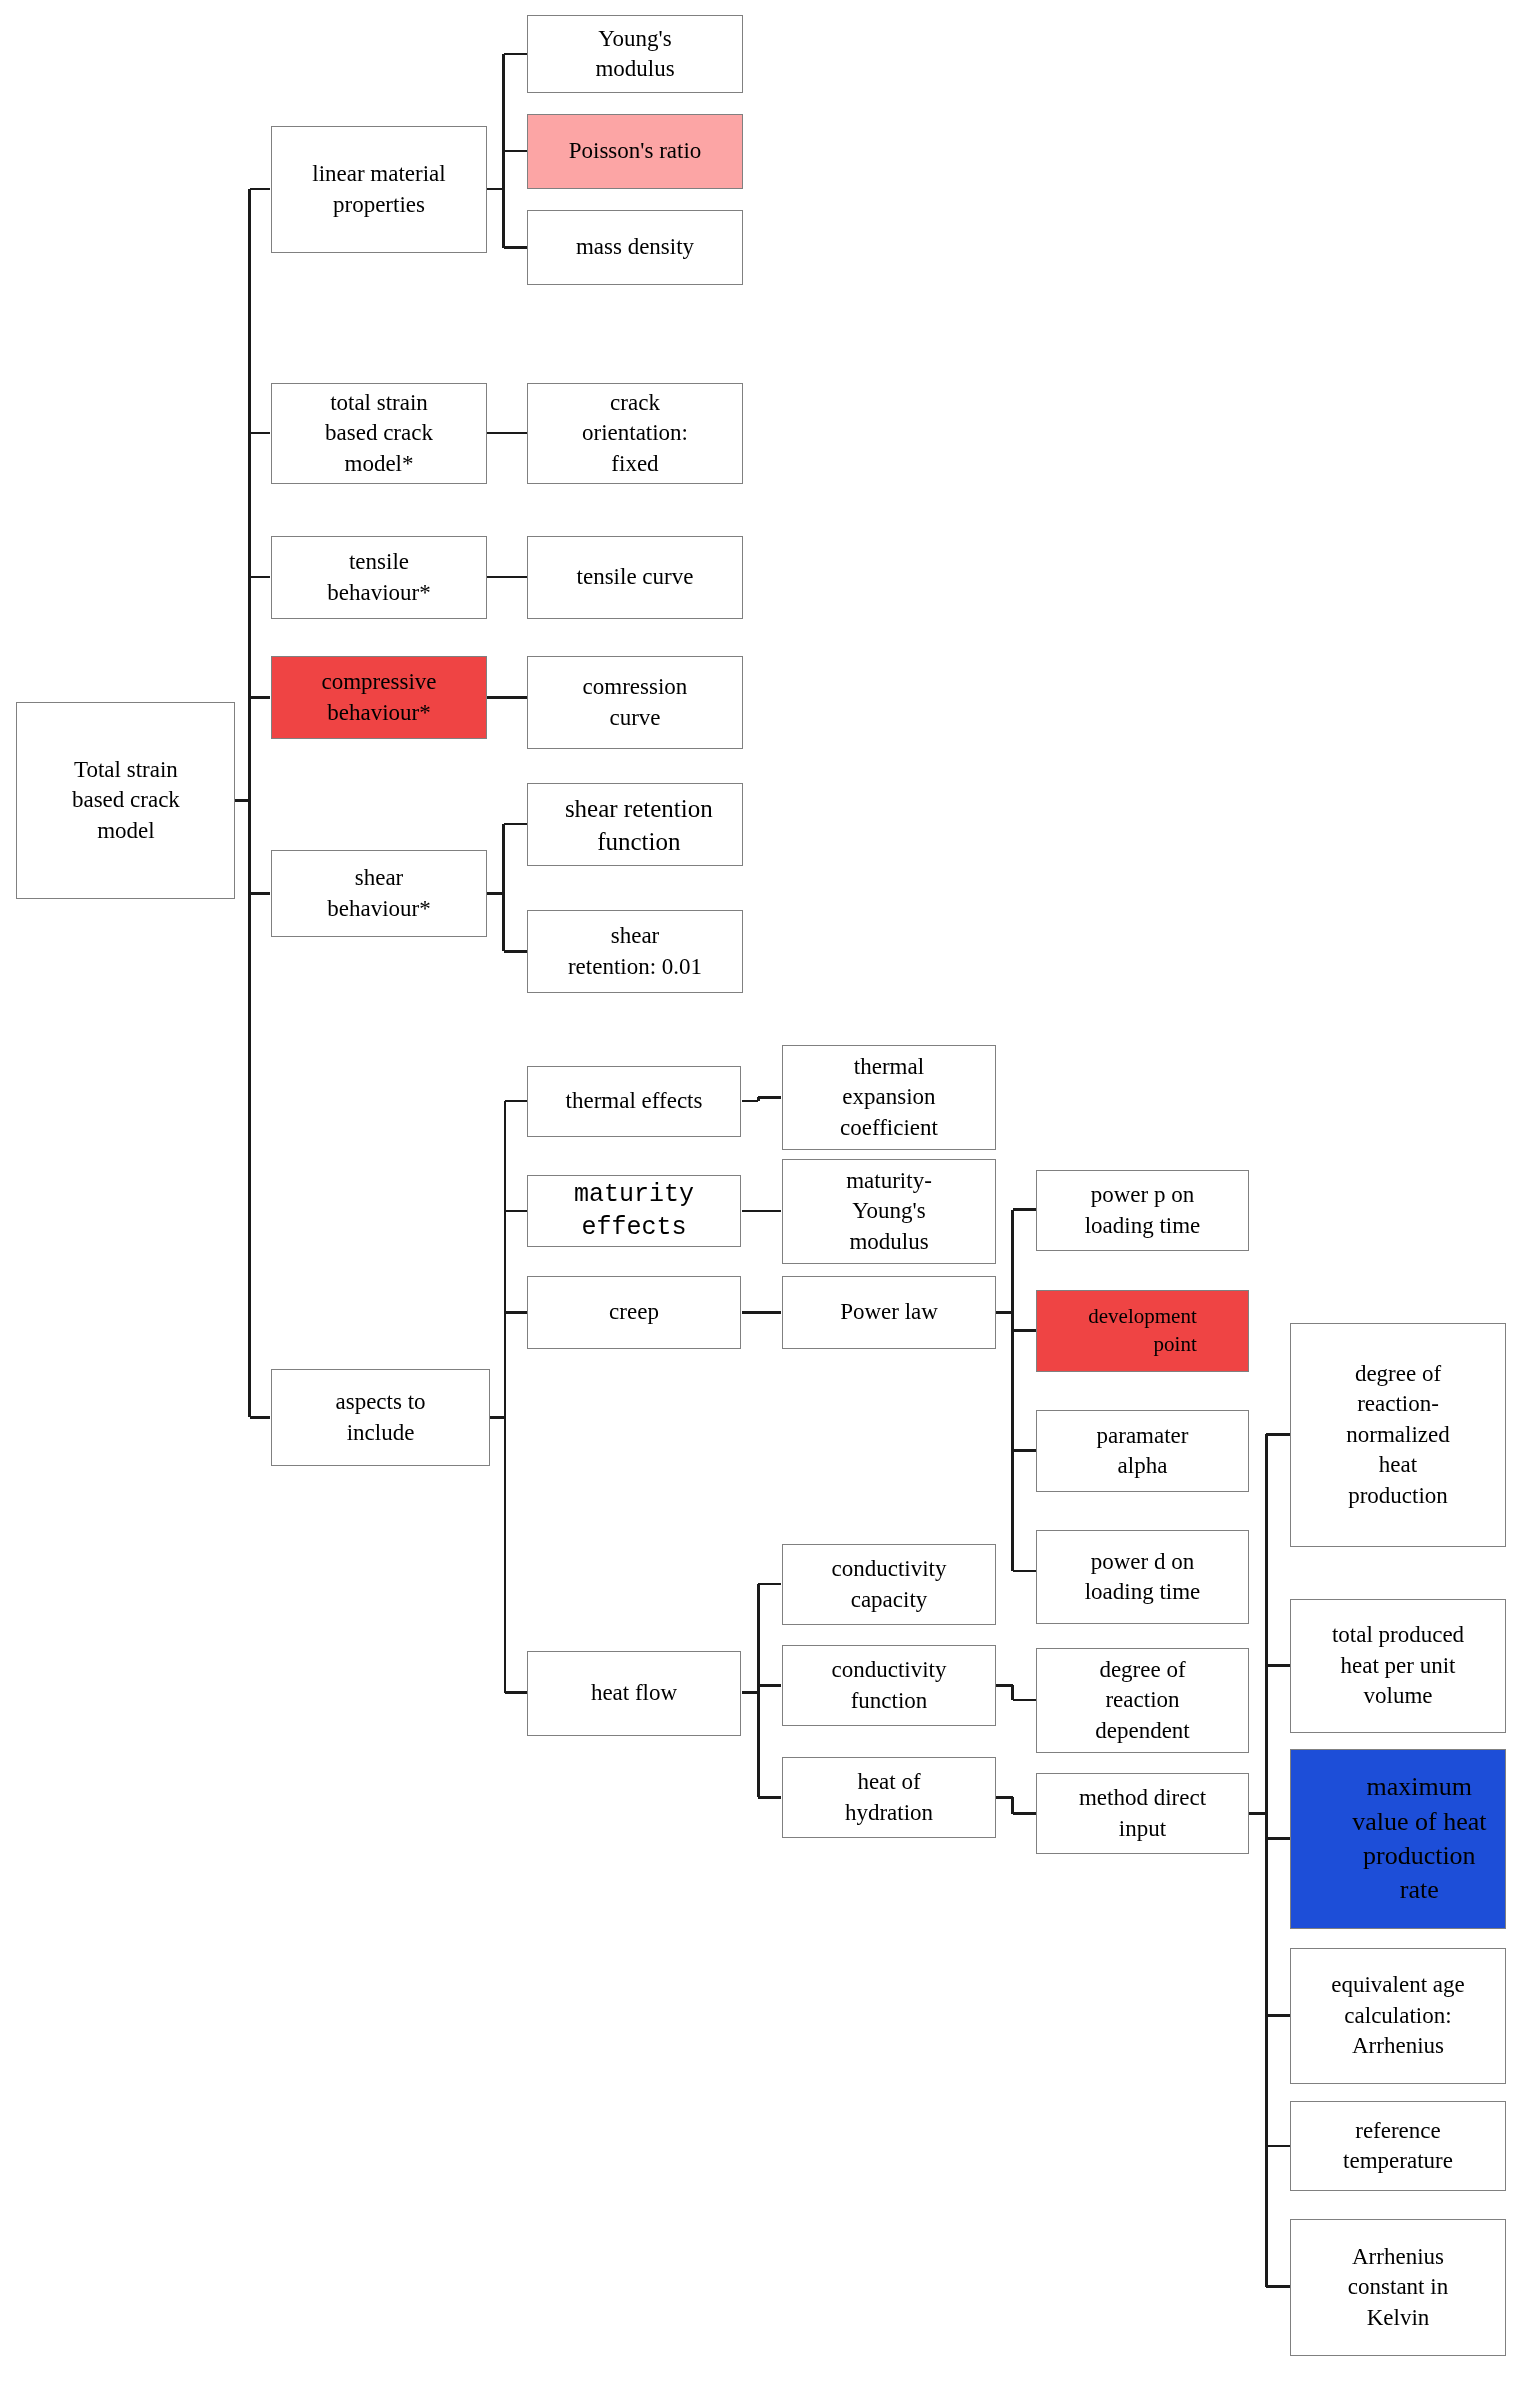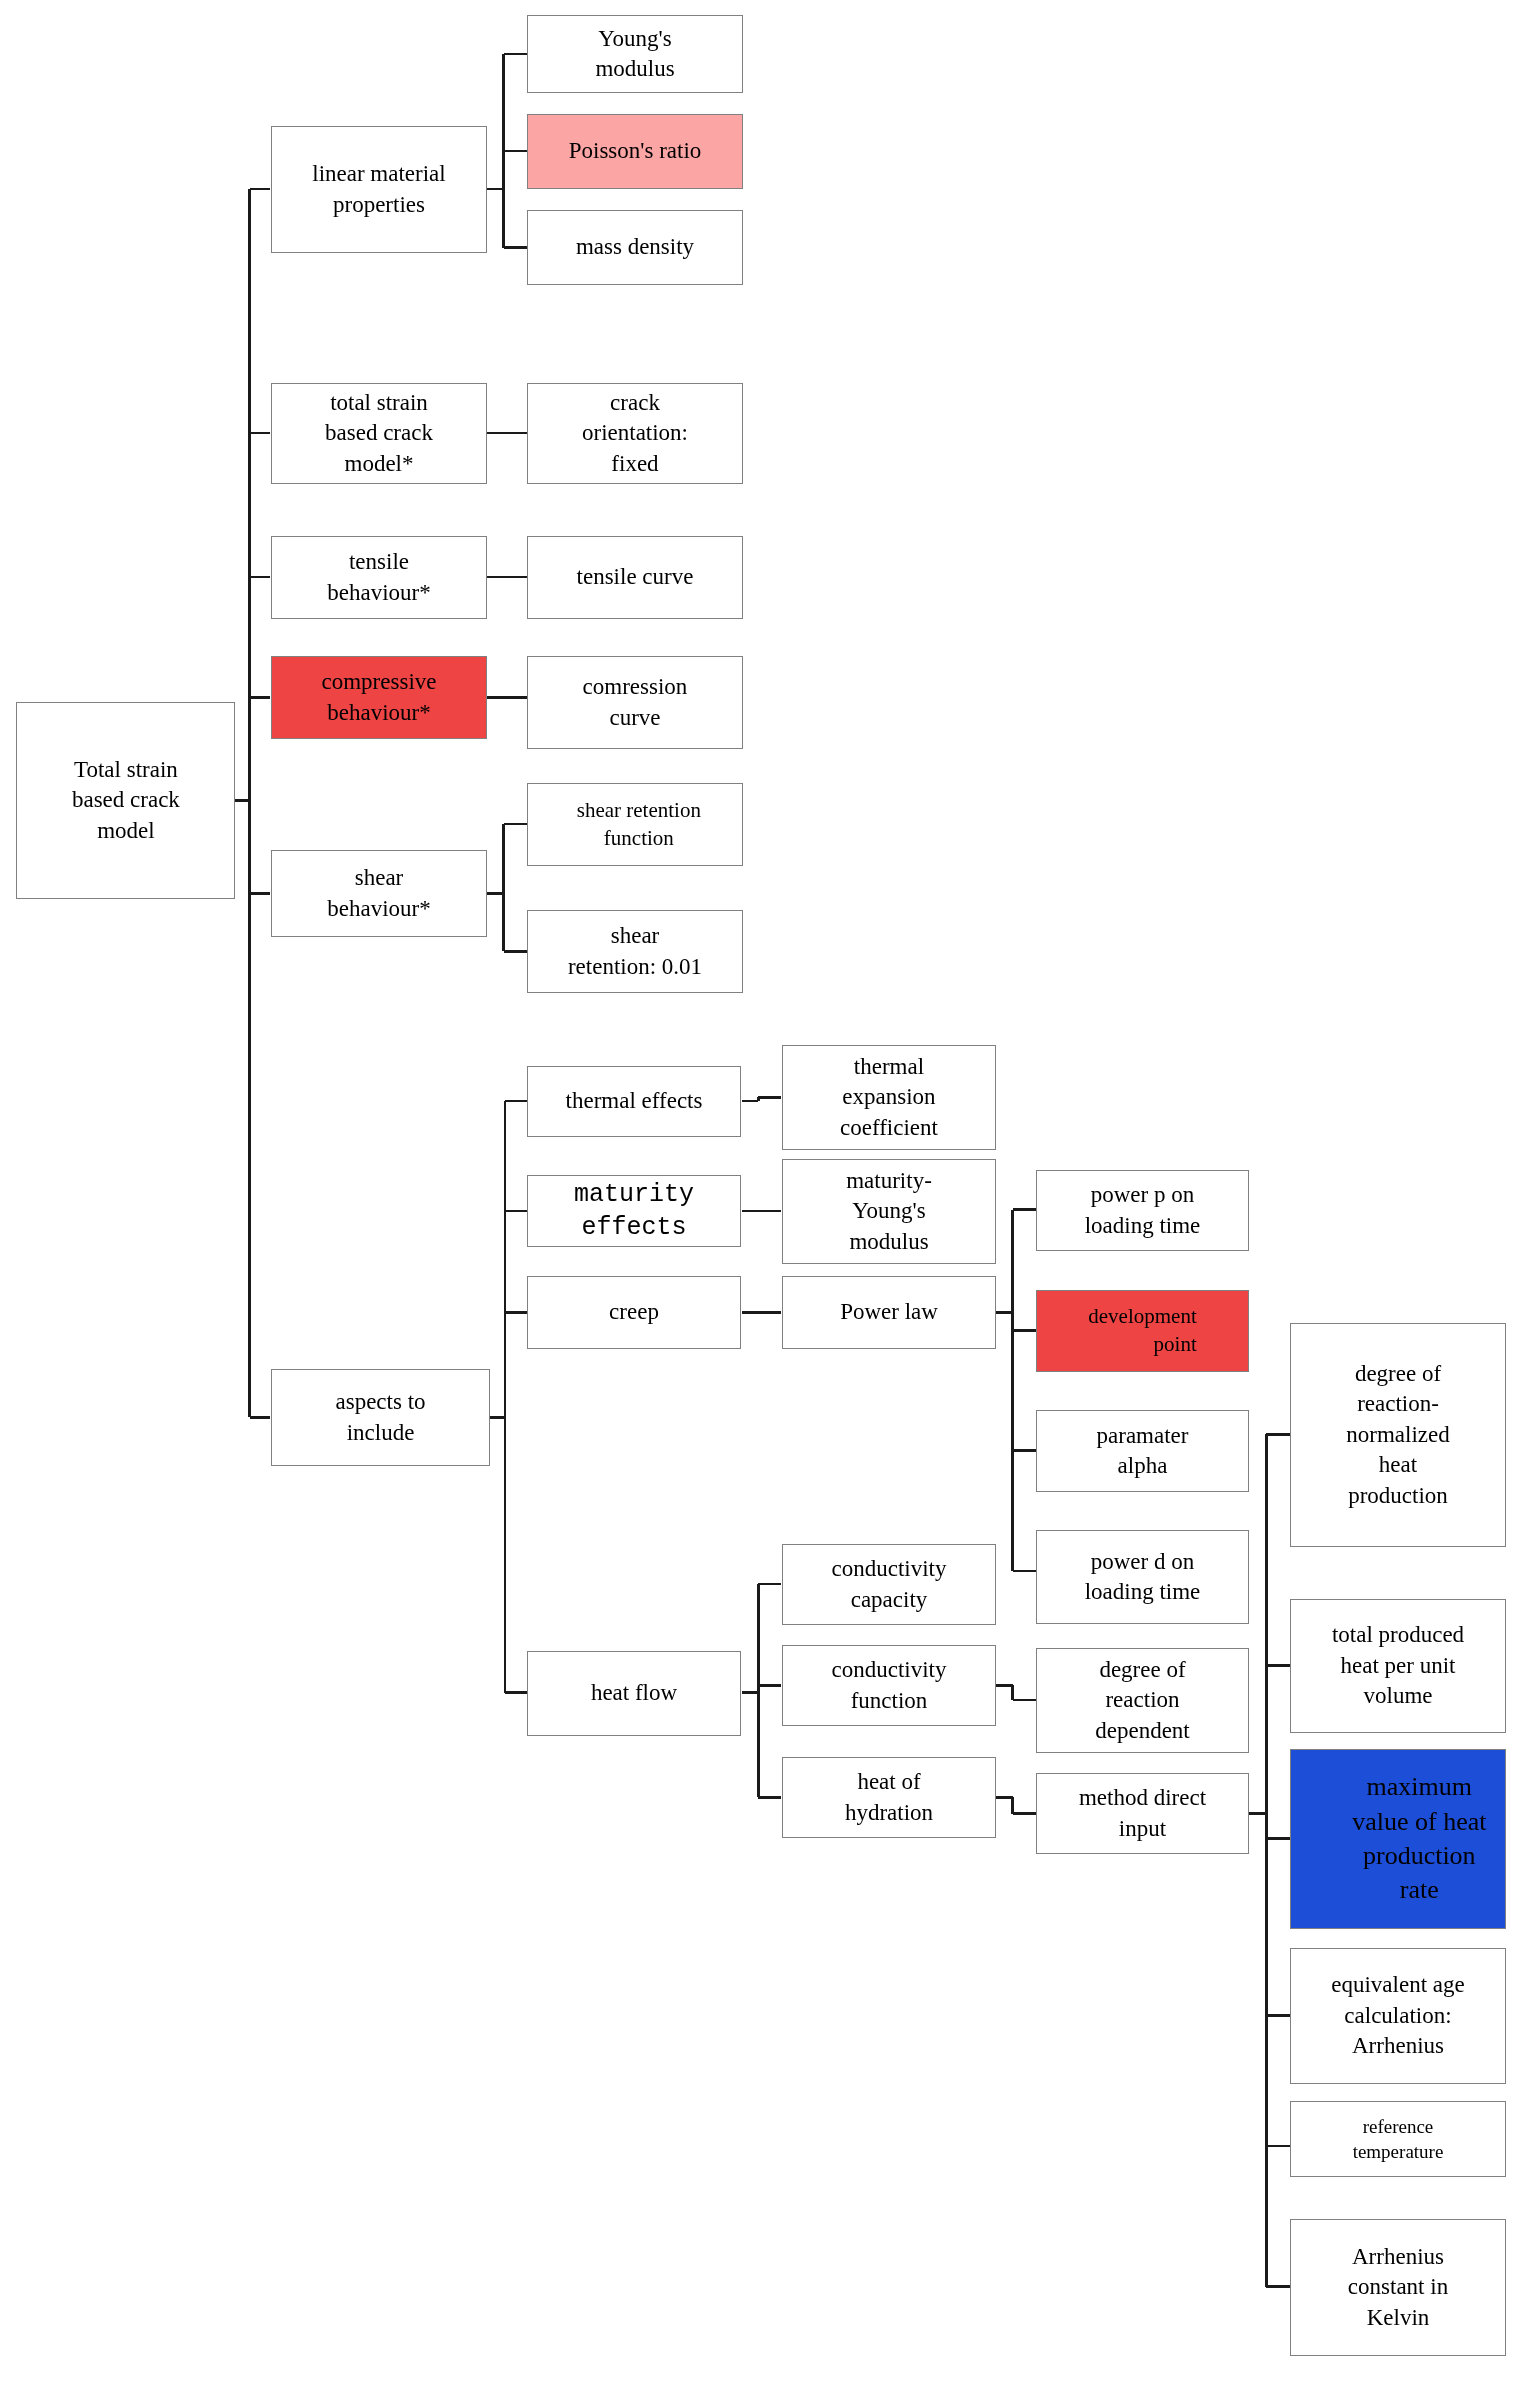--- a/index.html
+++ b/index.html
@@ -119,21 +119,21 @@
 fixed</div>
       <div class="node" style="left: 271px; top: 536px; width: 216px; height: 83px; font-size: 23px; border-color: rgb(128, 128, 128); background: rgb(255, 255, 255); color: rgb(0, 0, 0);">tensile
 behaviour*</div>
       <div class="node" style="left: 527px; top: 536px; width: 216px; height: 83px; font-size: 23px; border-color: rgb(128, 128, 128); background: rgb(255, 255, 255); color: rgb(0, 0, 0);">tensile curve</div>
       <div class="node" style="left: 271px; top: 656px; width: 216px; height: 83px; font-size: 23px; border-color: rgb(128, 128, 128); background: #ef4444; color: rgb(0, 0, 0);">compressive
 behaviour*</div>
       <div class="node" style="left: 527px; top: 656px; width: 216px; height: 93px; font-size: 23px; border-color: rgb(128, 128, 128); background: rgb(255, 255, 255); color: rgb(0, 0, 0);">comression
 curve</div>
       <div class="node" style="left: 271px; top: 850px; width: 216px; height: 87px; font-size: 23px; border-color: rgb(128, 128, 128); background: rgb(255, 255, 255); color: rgb(0, 0, 0);">shear
 behaviour*</div>
-      <div class="node" style="left: 527px; top: 783px; width: 216px; height: 83px; font-size: 21px; border-color: rgb(128, 128, 128); background: rgb(255, 255, 255); color: rgb(0, 0, 0); padding-left: 12px;">shear retention
+      <div class="node" style="left: 527px; top: 783px; width: 216px; height: 83px; font-size: 25px; border-color: rgb(128, 128, 128); background: rgb(255, 255, 255); color: rgb(0, 0, 0); padding-left: 12px;">shear retention
 function</div>
       <div class="node" style="left: 527px; top: 910px; width: 216px; height: 83px; font-size: 23px; border-color: rgb(128, 128, 128); background: rgb(255, 255, 255); color: rgb(0, 0, 0);">shear
 retention: 0.01</div>
       <div class="node" style="left: 271px; top: 1369px; width: 219px; height: 97px; font-size: 23px; border-color: rgb(128, 128, 128); background: rgb(255, 255, 255); color: rgb(0, 0, 0);">aspects to
 include</div>
       <div class="node" style="left: 527px; top: 1066px; width: 214px; height: 71px; font-size: 23px; border-color: rgb(128, 128, 128); background: rgb(255, 255, 255); color: rgb(0, 0, 0);">thermal effects</div>
       <div class="node" style="left: 782px; top: 1045px; width: 214px; height: 105px; font-size: 23px; border-color: rgb(128, 128, 128); background: rgb(255, 255, 255); color: rgb(0, 0, 0);">thermal
 expansion
 coefficient</div>
       <div class="node" style="left: 527px; top: 1175px; width: 214px; height: 72px; font-size: 25px; border-color: rgb(128, 128, 128); background: rgb(255, 255, 255); color: rgb(0, 0, 0); font-family: Liberation Mono, monospace;">maturity
@@ -171,20 +171,20 @@
       <div class="node" style="left: 1290px; top: 1599px; width: 216px; height: 134px; font-size: 23px; border-color: rgb(128, 128, 128); background: rgb(255, 255, 255); color: rgb(0, 0, 0);">total produced
 heat per unit
 volume</div>
       <div class="node" style="left: 1290px; top: 1749px; width: 216px; height: 180px; font-size: 26px; border-color: rgb(128, 128, 128); background: #1d4ed8; color: rgb(0, 0, 0); padding-left: 47px;">maximum
 value of heat
 production
 rate</div>
       <div class="node" style="left: 1290px; top: 1948px; width: 216px; height: 136px; font-size: 23px; border-color: rgb(128, 128, 128); background: rgb(255, 255, 255); color: rgb(0, 0, 0);">equivalent age
 calculation:
 Arrhenius</div>
-      <div class="node" style="left: 1290px; top: 2101px; width: 216px; height: 76px; font-size: 19px; border-color: rgb(128, 128, 128); background: rgb(255, 255, 255); color: rgb(0, 0, 0);">reference
+      <div class="node" style="left: 1290px; top: 2101px; width: 216px; height: 90px; font-size: 23px; border-color: rgb(128, 128, 128); background: rgb(255, 255, 255); color: rgb(0, 0, 0);">reference
 temperature</div>
       <div class="node" style="left: 1290px; top: 2219px; width: 216px; height: 137px; font-size: 23px; border-color: rgb(128, 128, 128); background: rgb(255, 255, 255); color: rgb(0, 0, 0);">Arrhenius
 constant in
 Kelvin</div>
     </div>
 </div>
 
 
 </body></html>

